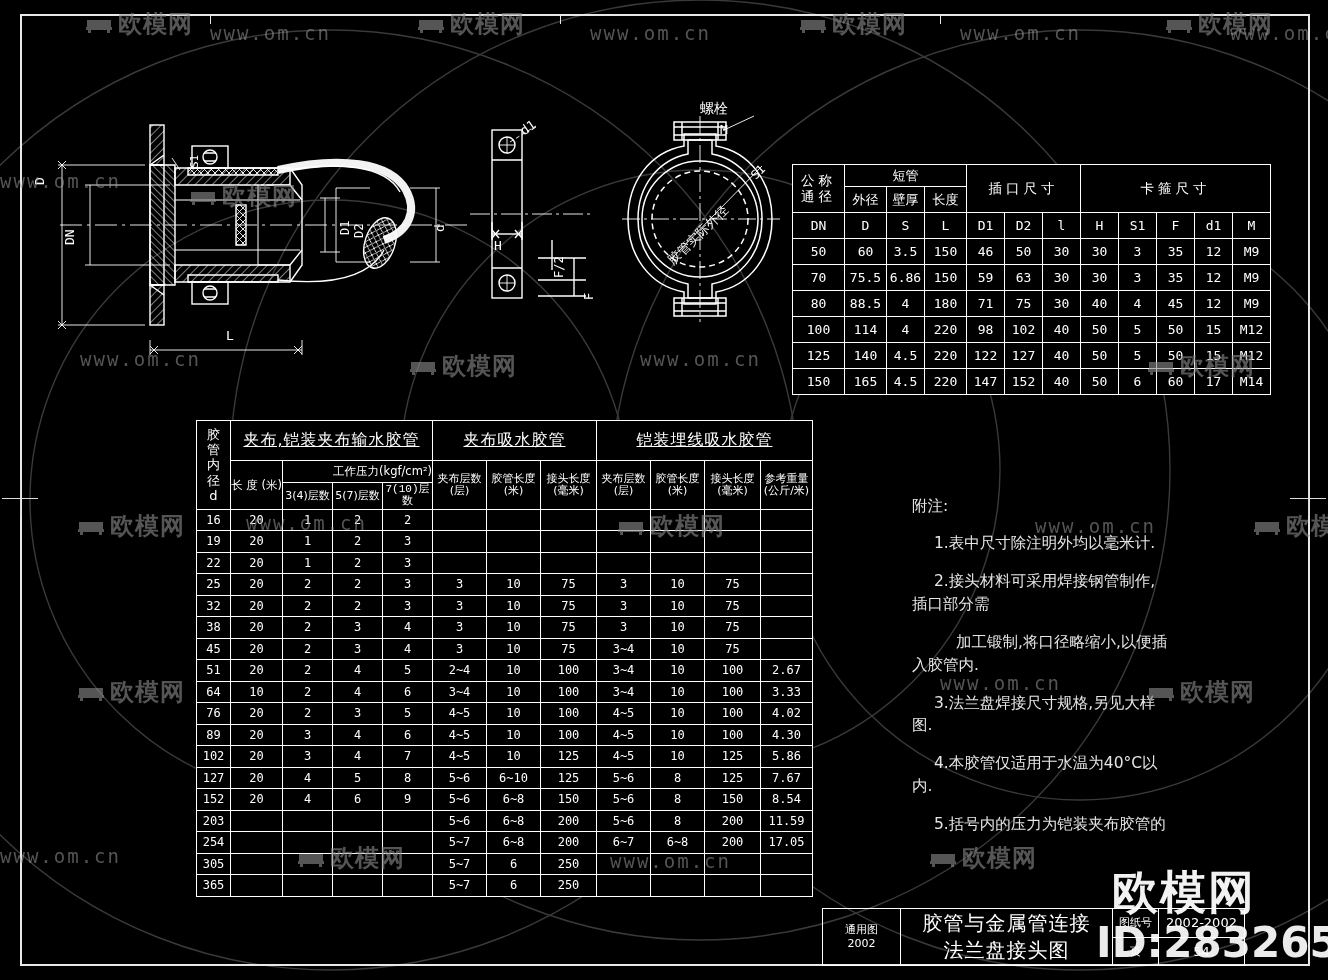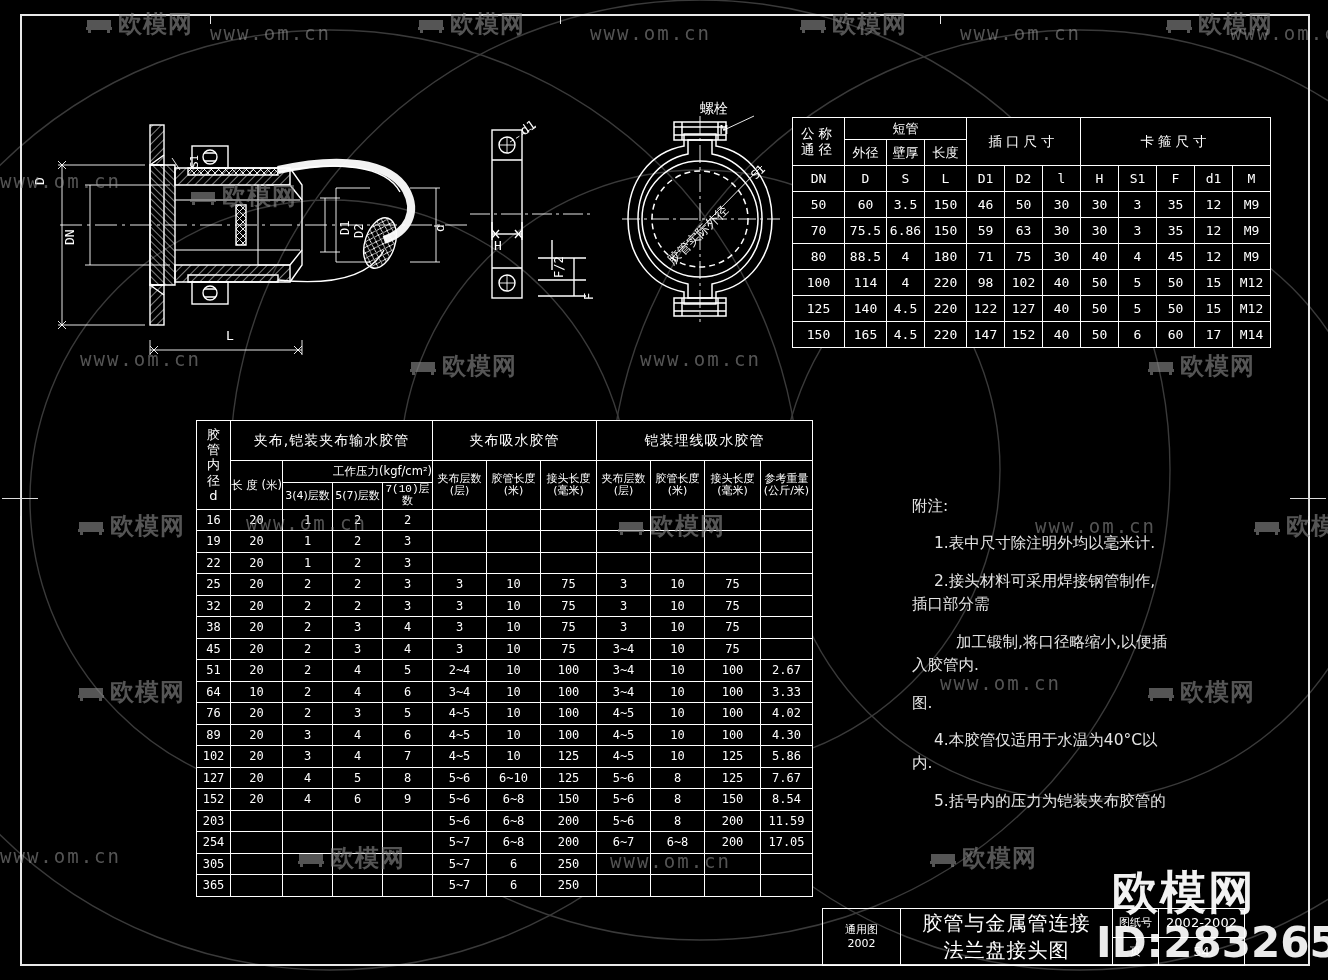--- a/index.html
+++ b/index.html
@@ -70,33 +70,34 @@
     border: 1px solid #ffffff;
     text-align: center;
     vertical-align: middle;
     font-weight: normal;
     padding: 0;
     line-height: 1.05;
   }
 
   
   #top-table-wrap { position: absolute; left: 792px; top: 117px; z-index: 4; }
-  #top-table { font-size: 13px; font-family: "DejaVu Sans Mono", monospace; }
+  #top-table { font-size: 13px; font-family: "DejaVu Sans Mono", monospace; margin-top: 47px; }
   #top-table .cn { font-family: "DejaVu Sans", sans-serif; font-size: 13px; }
   #top-table td { height: 26px; }
   #top-table td.grp { height: 46px; font-size: 13.5px; letter-spacing: 4px; }
   #top-table .twoline { line-height: 1.12; }
 
   
   #main-table-wrap { position: absolute; left: 196px; top: 420px; z-index: 4; }
   #main-table { font-size: 12px; font-family: "DejaVu Sans Mono", monospace; }
   #main-table td { height: 21.5px; }
   #main-table td.grp {
-    height: 40px; font-size: 14px; letter-spacing: 1px;
+    height: 40px; font-size: 16px; letter-spacing: 1px;
     font-family: "DejaVu Sans", sans-serif;
+    text-decoration: underline;
   }
   #main-table td.vhead {
     width: 34px; font-family: "DejaVu Sans", sans-serif;
     font-size: 13px; line-height: 1.18; padding: 2px 0;
   }
   #main-table td.sub {
     font-family: "DejaVu Sans", sans-serif;
     font-size: 11.5px; line-height: 1.1; padding: 1px 0; text-align: right;
   }
   #main-table td.sub2 {
@@ -876,20 +877,21 @@
     </table>
   </div>
 
   <div id="notes">
     <div class="nhead">附注:</div>
     <div class="nitem">1.表中尺寸除注明外均以毫米计.</div>
     <div class="nitem" style="margin-bottom:2px;">2.接头材料可采用焊接钢管制作,</div>
     <div class="nitem" style="text-indent:0; margin-bottom:17px;">插口部分需</div>
     <div class="nsub" style="margin-bottom:2px;">加工锻制,将口径略缩小,以便插</div>
     <div class="nitem" style="text-indent:0; margin-bottom:17px;">入胶管内.</div>
+    <div class="nitem" style="margin-bottom:2px;">3.法兰盘焊接尺寸规格,另见大样</div>
     <div class="nitem" style="text-indent:0; margin-bottom:17px;">图.</div>
     <div class="nitem" style="margin-bottom:2px;">4.本胶管仅适用于水温为40°C以</div>
     <div class="nitem" style="text-indent:0; margin-bottom:17px;">内.</div>
     <div class="nitem" style="margin-bottom:2px;">5.括号内的压力为铠装夹布胶管的</div>
   </div>
 
   <div id="titleblock">
     <table>
       <tbody>
           <tr>

